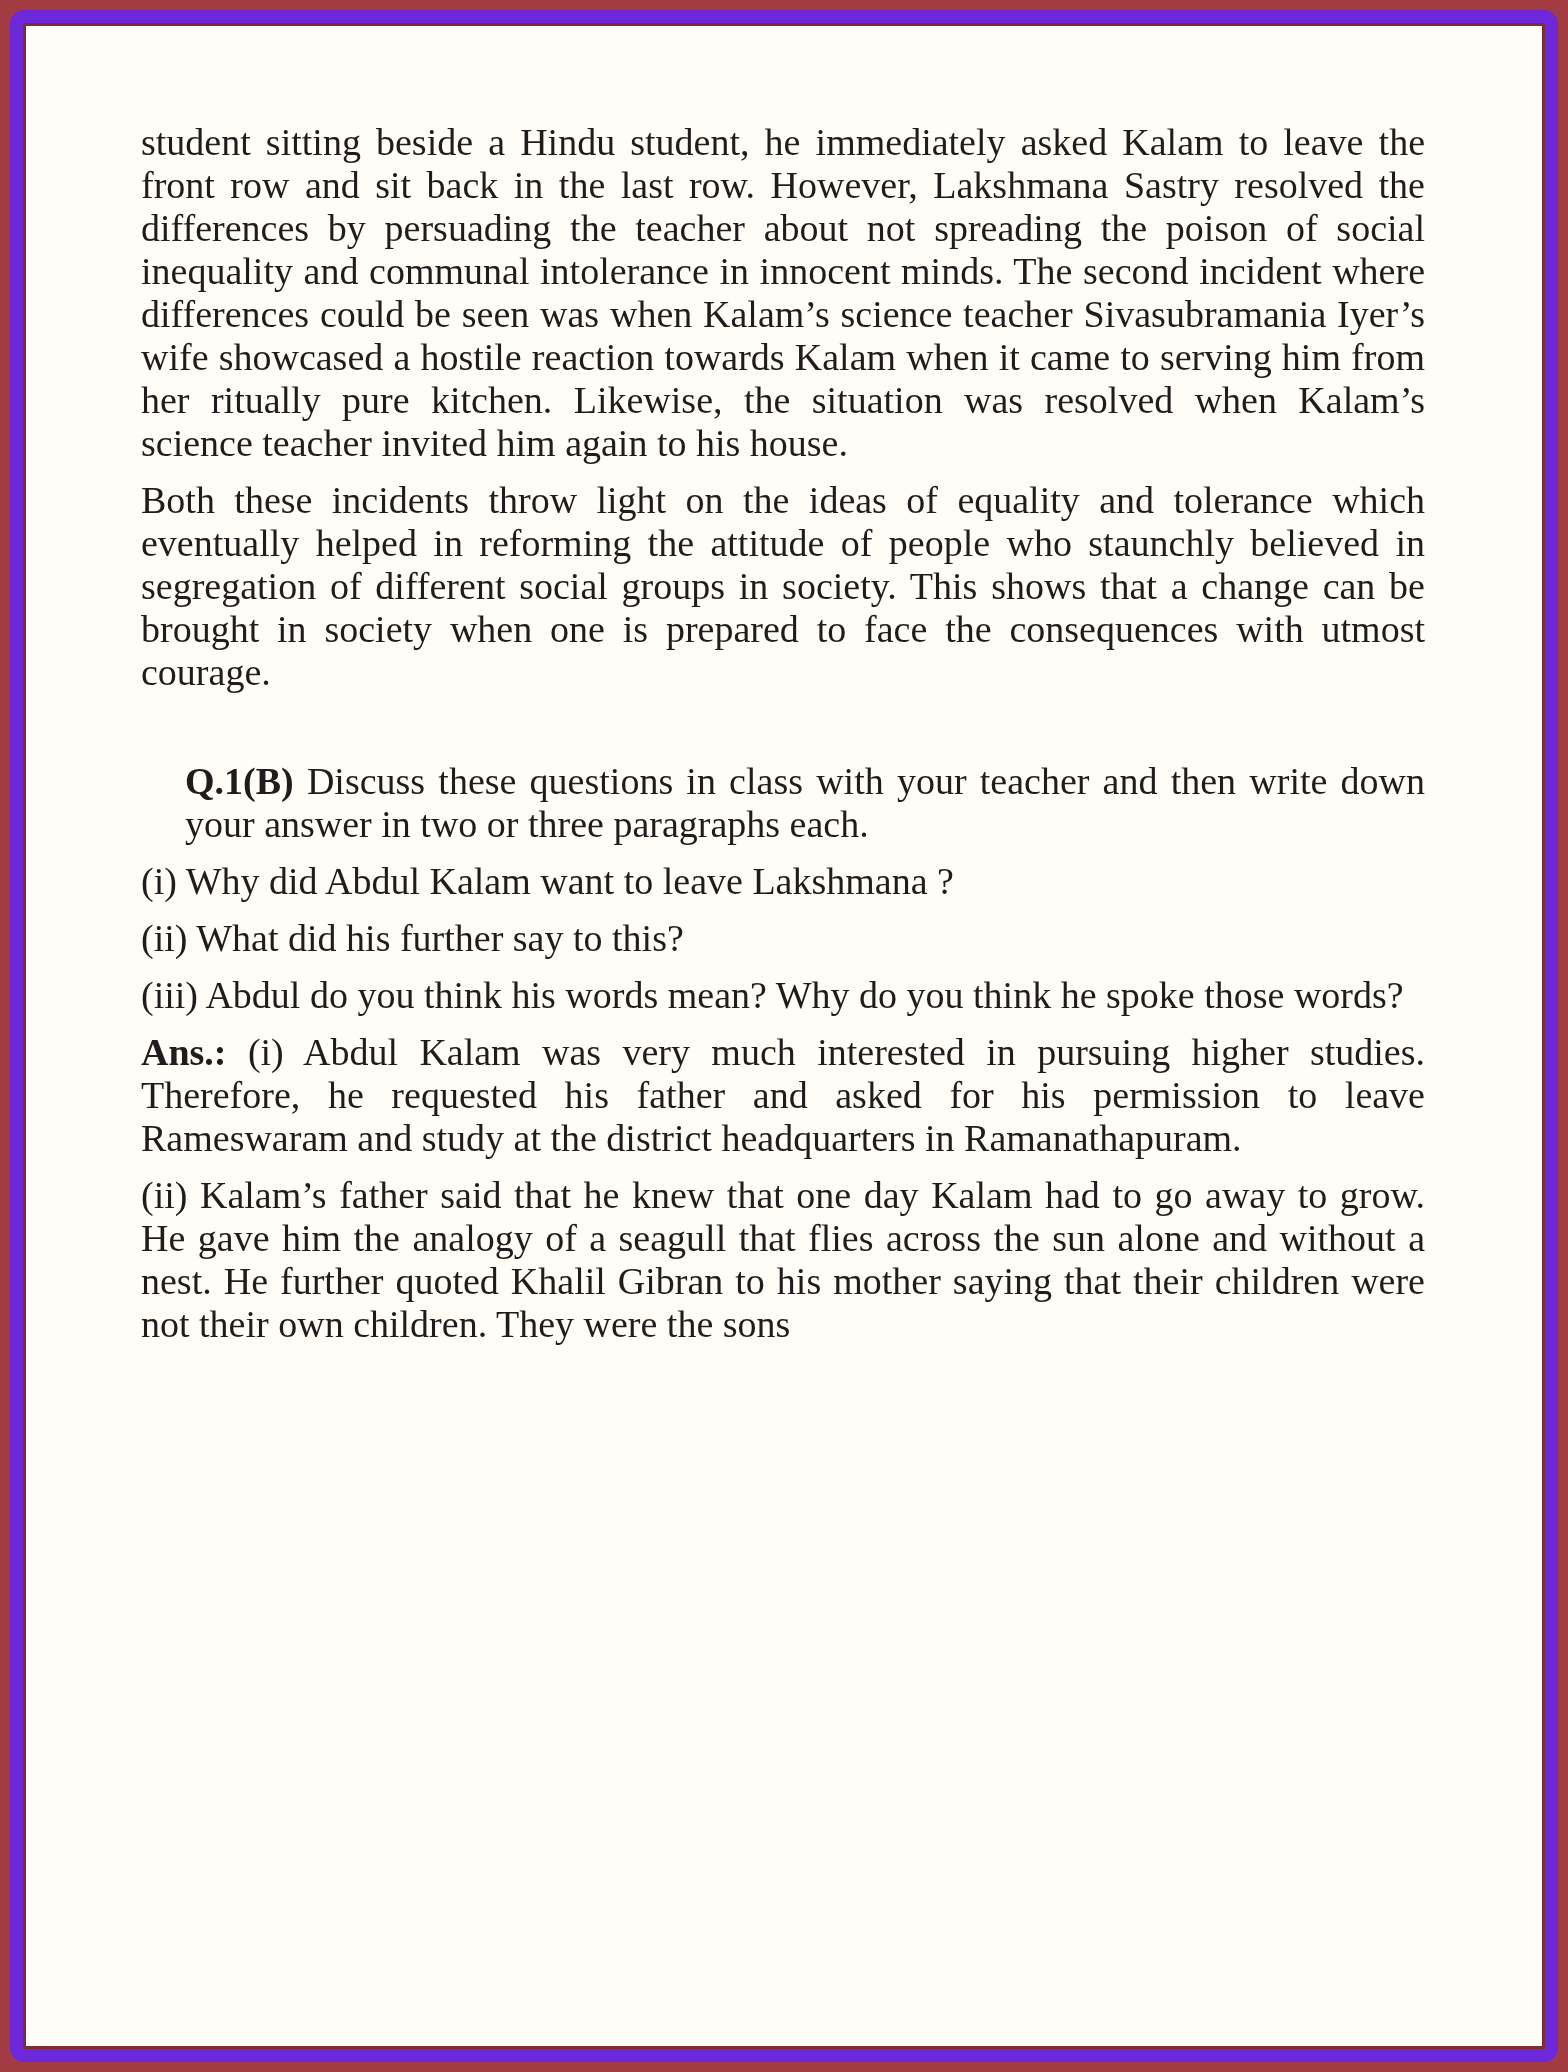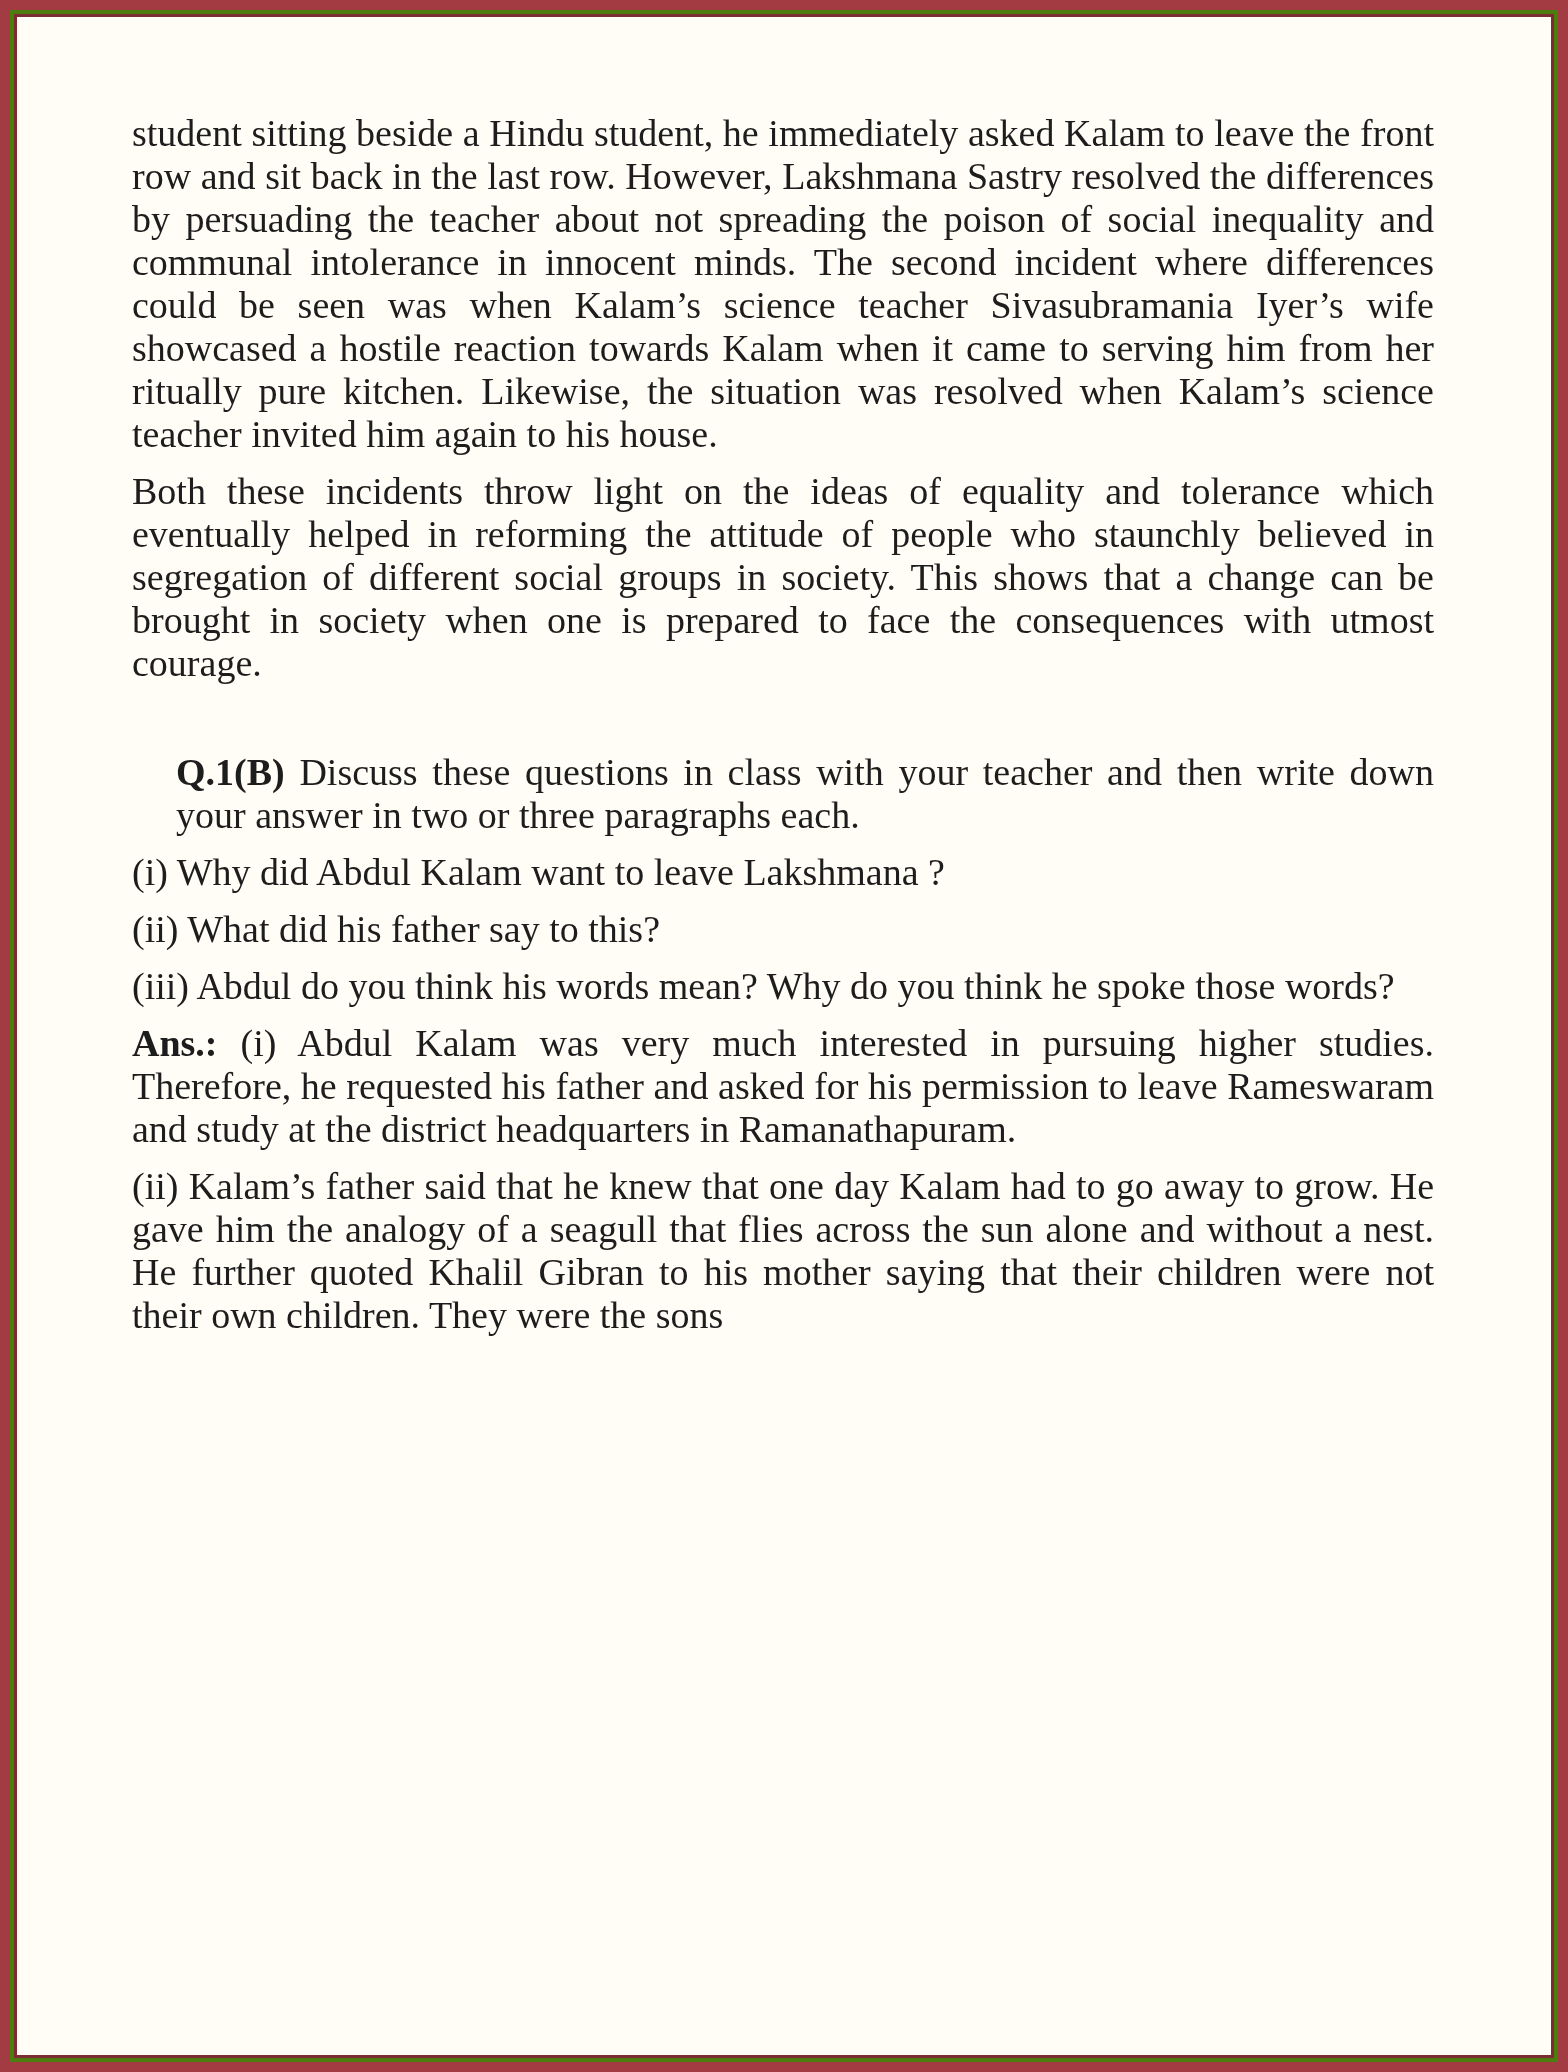--- a/index.html
+++ b/index.html
@@ -11,22 +11,23 @@
     width: 1568px;
     height: 2072px;
     box-sizing: border-box;
     background: #a33b43;            
     padding: 10px;
   }
   .frame-gap {
     width: 100%;
     height: 100%;
     box-sizing: border-box;
-    background: #4d7c0f;            
-    padding: 4px;
+    background: #6d28d9;            
+    padding: 13px;
+    border-radius: 14px;
   }
   .frame-inner {
     width: 100%;
     height: 100%;
     box-sizing: border-box;
     border: 3px solid #7b2d32;      
     background: #fffdf5;            
     overflow: hidden;
   }
   .page {
@@ -62,21 +63,21 @@
       <div class="page doc">
 
         <p>student sitting beside a Hindu student, he immediately asked Kalam to leave the front row and sit back in the last row. However, Lakshmana Sastry resolved the differences by persuading the teacher about not spreading the poison of social inequality and communal intolerance in innocent minds. The second incident where differences could be seen was when Kalam’s science teacher Sivasubramania Iyer’s wife showcased a hostile reaction towards Kalam when it came to serving him from her ritually pure kitchen. Likewise, the situation was resolved when Kalam’s science teacher invited him again to his house.</p>
 
         <p>Both these incidents throw light on the ideas of equality and tolerance which eventually helped in reforming the attitude of people who staunchly believed in segregation of different social groups in society. This shows that a change can be brought in society when one is prepared to face the consequences with utmost courage.</p>
 
         <p class="exercise-head"><span class="lead-bold">Q.1(B)</span> <span>Discuss these questions in class with your teacher and then write down your answer in two or three paragraphs each.</span></p>
 
         <p>(i) Why did Abdul Kalam want to leave Lakshmana ?</p>
 
-        <p>(ii) What did his father say to this?</p>
+        <p>(ii) What did his further say to this?</p>
 
         <p>(iii) Abdul do you think his words mean? Why do you think he spoke those words?</p>
 
         <p><span class="lead-bold">Ans.:</span> <span>(i) Abdul Kalam was very much interested in pursuing higher studies. Therefore, he requested his father and asked for his permission to leave Rameswaram and study at the district headquarters in Ramanathapuram.</span></p>
 
         <p>(ii) Kalam’s father said that he knew that one day Kalam had to go away to grow. He gave him the analogy of a seagull that flies across the sun alone and without a nest. He further quoted Khalil Gibran to his mother saying that their children were not their own children. They were the sons</p>
 
       </div>
     </div>
   </div>

